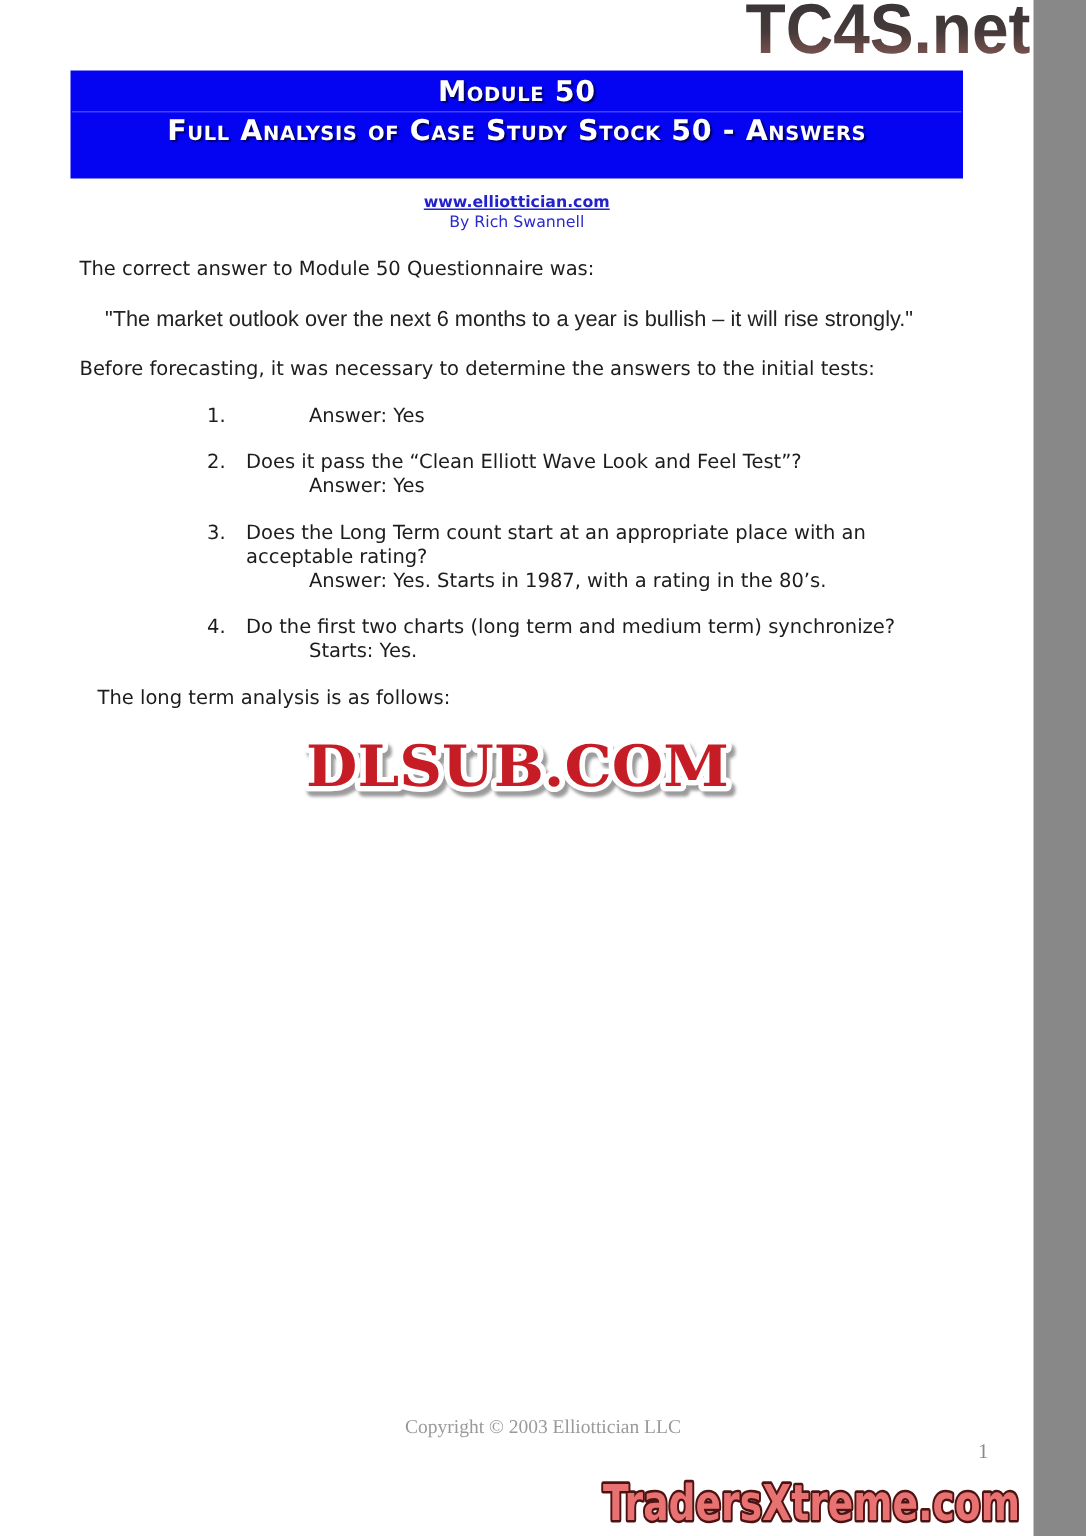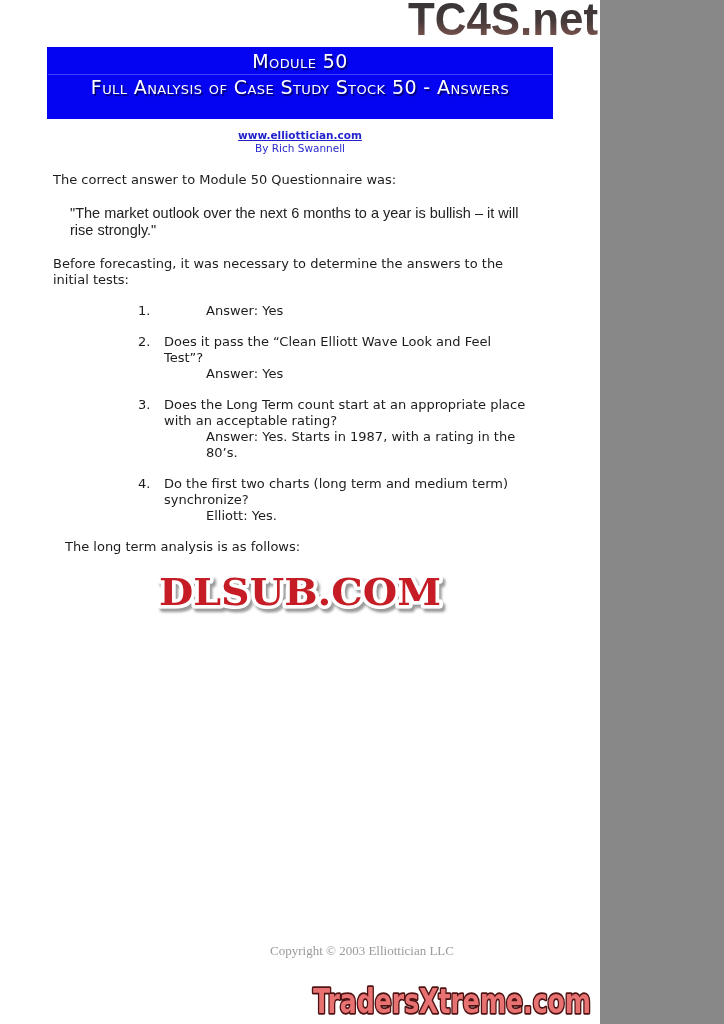--- a/index.html
+++ b/index.html
@@ -1,37 +1,37 @@
 <!DOCTYPE html>
 <html><head>
 <meta charset="utf-8">
 <style>
   html,body{margin:0;padding:0;}
   body{background:#888;}
   .page{
     position:relative;
-    width:600px;height:1024px;
+    width:689px;height:1024px;
     background:#ffffff;
     overflow:hidden;
     font-family:"DejaVu Sans",sans-serif;
     color:#1c1c1c;
   }
   
   .tc4s-logo{position:absolute;top:-9px;right:0px;}
   
   .banner{
     margin:48px 48px 0 48px;
     background:#0404f2;
     text-align:center;
     box-shadow:0 0 0 1px #0404f2;
   }
   .banner-line{
     color:#ffffff;
     font-variant:small-caps;
-    font-weight:normal;
+    font-weight:bold;
     font-size:19px;
     line-height:25px;
     letter-spacing:0.4px;
     text-shadow:1.5px 1.5px 1px rgba(0,0,30,0.65);
   }
   .banner-line.first{border-bottom:1px solid #4242ff;padding-top:1px;}
   .banner-line.second{padding-bottom:18px;}
   
   .byline{margin-top:11px;text-align:center;color:#2a2ace;font-size:10.5px;line-height:13px;}
   .byline .site{font-weight:bold;text-decoration:underline;color:#2222cc;display:inline-block;}
@@ -119,21 +119,21 @@
         <span class="test-num">3.</span>
         <div>
           <div class="test-q">Does the Long Term count start at an appropriate place with an acceptable rating?</div>
           <div class="test-a">Answer: Yes. Starts in 1987, with a rating in the 80’s.</div>
         </div>
       </div>
       <div class="test-item">
         <span class="test-num">4.</span>
         <div>
           <div class="test-q">Do the first two charts (long term and medium term) synchronize?</div>
-          <div class="test-a">Elliott: Yes.</div>
+          <div class="test-a">Starts: Yes.</div>
         </div>
       </div>
     </div>
 
     <div class="closing">The long term analysis is as follows:</div>
   </div>
 
   <div class="dlsub-wrap">
     <svg width="302" height="54" viewBox="0 0 302 54" xmlns="http://www.w3.org/2000/svg">
       <defs>

